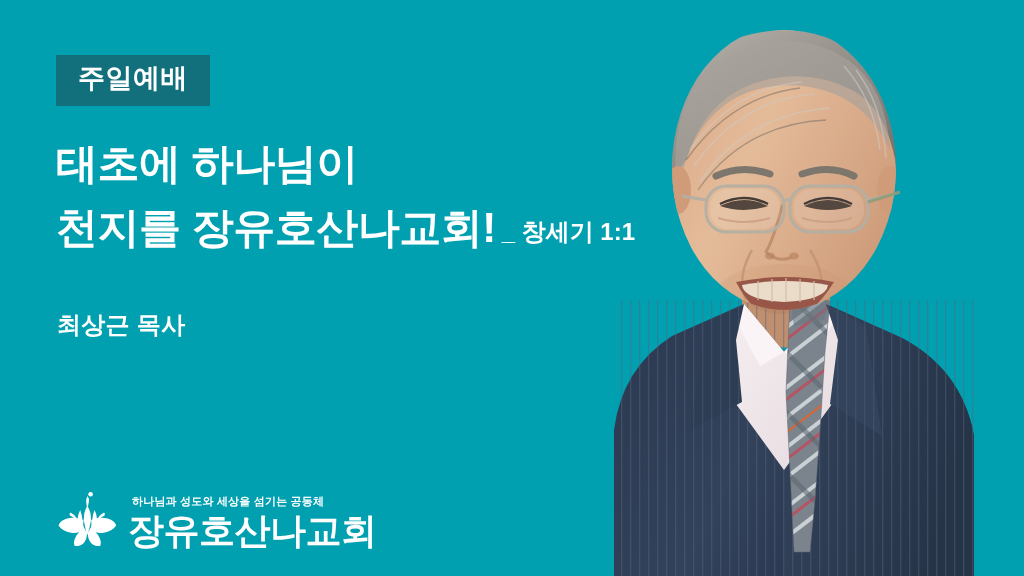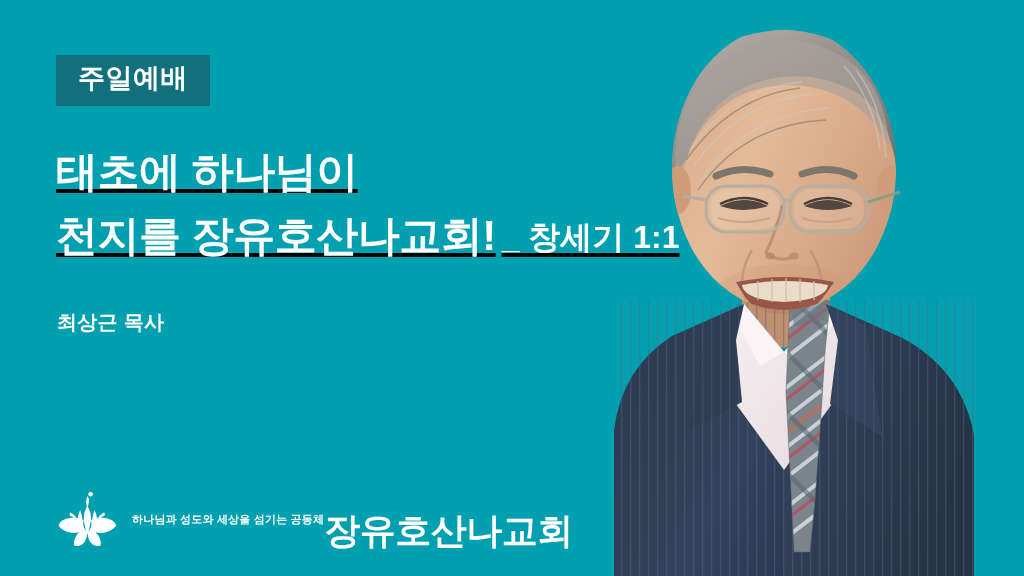--- a/index.html
+++ b/index.html
@@ -44,48 +44,47 @@
     font-size: 27px;
     font-weight: 700;
     letter-spacing: 0.5px;
     line-height: 1.1;
     white-space: nowrap;
   }
 
   .headline {
     position: absolute;
     left: 56px;
-    top: 140px;
+    top: 132px;
     width: 600px;
-    text-decoration: underline;
   }
   .hl-line {
     color: #ffffff;
     font-size: 42px;
     font-weight: 700;
     line-height: 1.52;
     letter-spacing: -0.5px;
     white-space: nowrap;
   }
   .scripture-ref {
-    font-size: 32px;
+    font-size: 24px;
     font-weight: 700;
     letter-spacing: 0px;
     margin-left: 6px;
     vertical-align: baseline;
     position: relative;
     top: -2px;
   }
 
   .speaker {
     position: absolute;
     left: 57px;
     top: 309px;
     color: #ffffff;
-    font-size: 20px;
+    font-size: 24px;
     font-weight: 700;
     letter-spacing: 0.3px;
     white-space: nowrap;
   }
 
   
   .logo {
     position: absolute;
     left: 56px;
     bottom: 26px;
@@ -93,21 +92,21 @@
     align-items: flex-end;
     gap: 10px;
   }
   .logo-mark {
     width: 62px;
     height: 58px;
     flex: 0 0 auto;
     margin-bottom: 2px;
   }
   .logo-mark svg { display: block; width: 100%; height: 100%; }
-  .logo-text { display: flex; flex-direction: row; }
+  .logo-text { display: flex; flex-direction: column; }
   .logo-tagline {
     color: #ffffff;
     font-size: 11px;
     font-weight: 700;
     letter-spacing: 0.2px;
     margin-bottom: 3px;
     margin-left: 4px;
     white-space: nowrap;
   }
   .logo-name {

